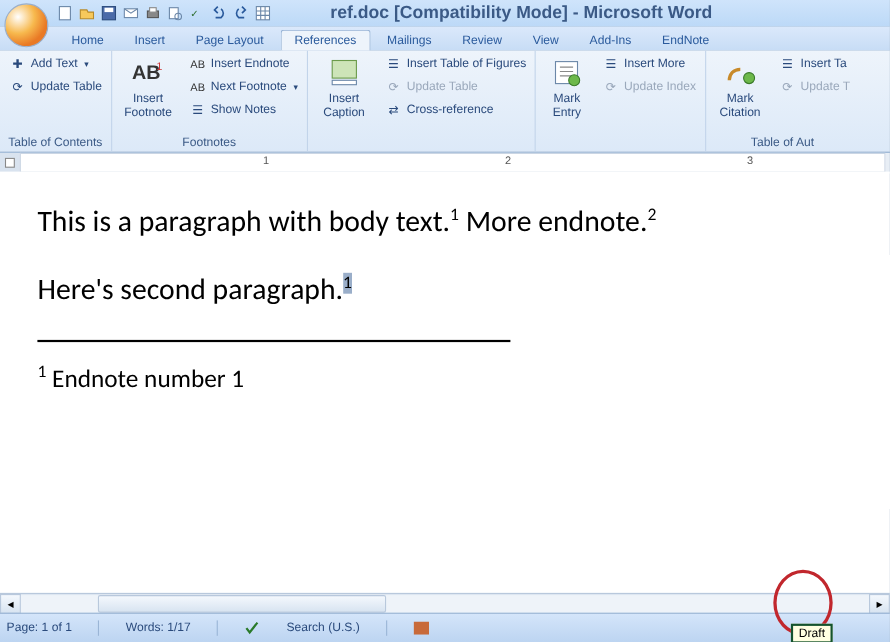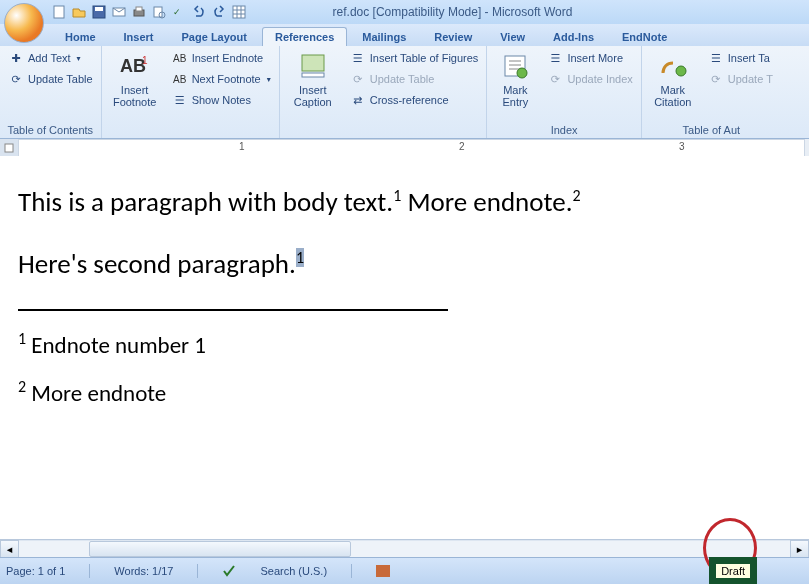--- a/index.html
+++ b/index.html
@@ -1,41 +1,41 @@
 <!DOCTYPE html>
 <html><head>
 <meta charset="utf-8">
 <style>
   html,body{margin:0;padding:0;font-family:"Segoe UI",Tahoma,sans-serif;font-size:11px;color:#000;}
   body{background:#9caec1;width:809px;height:584px;overflow:hidden;position:relative;}
   .titlebar{height:24px;background:linear-gradient(#cfe4fb,#bcd9f7);display:flex;align-items:center;position:relative;}
   .office-btn{width:38px;height:38px;border-radius:50%;position:absolute;left:4px;top:3px;background:radial-gradient(circle at 30% 30%,#fff,#f7b94e 40%,#e97925 70%);border:1px solid #9aaec9;z-index:10;}
   .qat{display:flex;gap:2px;margin-left:50px;align-items:center;height:100%;}
   .qat .qbtn{width:18px;height:18px;display:flex;align-items:center;justify-content:center;border-radius:2px;}
-  .title-text{position:absolute;left:50%;transform:translateX(-30%);color:#3b5a86;font-size:12px;}
+  .title-text{position:absolute;left:50%;transform:translateX(-30%);color:#3b5a86;font-size:16px;font-weight:bold;}
   .tabs{height:22px;background:linear-gradient(#dbe9fb,#c7dcf5);display:flex;align-items:flex-end;padding-left:52px;gap:2px;}
-  .tab{padding:3px 12px 3px;color:#2a5a9c;border:1px solid transparent;border-bottom:none;border-radius:3px 3px 0 0;cursor:default;font-weight:bold;}
+  .tab{padding:3px 12px 3px;color:#2a5a9c;border:1px solid transparent;border-bottom:none;border-radius:3px 3px 0 0;cursor:default;}
   .tab.active{background:#eef4fb;border-color:#9ab5d6;color:#2a5a9c;margin-top:33px;}
   .ribbon{height:92px;background:linear-gradient(#eef4fb,#dce9f8);border-bottom:1px solid #9ab5d6;display:flex;overflow:hidden;}
   .group{border-right:1px solid #c2d4ea;display:flex;flex-direction:column;padding:2px 4px 0;}
   .group-body{flex:1;display:flex;align-items:flex-start;gap:4px;}
   .group-title{text-align:center;color:#3b5a86;font-size:11px;padding:1px 0 2px;}
   .bigbtn{display:flex;flex-direction:column;align-items:center;justify-content:flex-start;width:54px;padding:2px 2px;border-radius:3px;}
   .bigbtn .ic{width:32px;height:32px;display:flex;align-items:center;justify-content:center;}
   .bigbtn .lbl{text-align:center;font-size:11px;color:#2a4a7c;line-height:12px;margin-top:2px;}
   .stack{display:flex;flex-direction:column;gap:1px;}
   .smbtn{display:flex;align-items:center;gap:4px;padding:2px 4px;border-radius:3px;color:#2a4a7c;white-space:nowrap;}
   .smbtn.dis{color:#9aa8bb;}
   .smbtn .ic{width:16px;height:16px;display:flex;align-items:center;justify-content:center;}
   .ruler-row{height:18px;background:#e8eef5;border-bottom:1px solid #b8c8dc;display:flex;align-items:center;position:relative;padding-left:18px;font-size:10px;color:#555;}
   .ruler-row .corner{position:absolute;left:0;top:0;width:18px;height:18px;background:#d9e3ef;border-right:1px solid #b8c8dc;display:flex;align-items:center;justify-content:center;}
   .ruler{flex:1;position:relative;background:#fff;height:16px;border:1px solid #cbd6e4;margin-right:4px;}
   .ruler .num{position:absolute;top:1px;font-size:10px;color:#555;}
   .docarea{position:absolute;left:0;right:0;top:156px;bottom:44px;background:#fff;overflow:hidden;}
-  .docpad{padding:28px 26px 10px 18px;font-family:Calibri,Arial,sans-serif;color:#000;}
+  .docpad{padding:28px 26px 10px 34px;font-family:Calibri,Arial,sans-serif;color:#000;}
   .para{font-size:27px;line-height:1.35;margin-bottom:26px;}
   sup{font-size:16px;vertical-align:super;}
   .sel{background:#9aaec9;}
   .hr{border:none;border-top:2px solid #000;width:430px;margin:4px 0 18px 0;}
   .en{font-size:23px;margin-bottom:18px;}
   .hscroll{position:absolute;left:0;right:0;bottom:26px;height:18px;background:#dde6f1;border-top:1px solid #b8c8dc;display:flex;align-items:center;}
   .hscroll .arrow{width:17px;height:16px;background:linear-gradient(#f4f8fd,#d8e4f1);border:1px solid #b8c8dc;display:flex;align-items:center;justify-content:center;}
   .hscroll .track{flex:1;height:16px;background:#eef3f9;position:relative;}
   .hscroll .thumb{position:absolute;left:70px;width:260px;top:0;bottom:0;background:linear-gradient(#f4f8fd,#d8e4f1);border:1px solid #b8c8dc;border-radius:2px;}
   .status{position:absolute;left:0;right:0;bottom:0;height:26px;background:linear-gradient(#d4e5fa,#bcd4f1);border-top:1px solid #9ab5d6;display:flex;align-items:center;justify-content:space-between;padding:0 6px;font-size:11px;color:#2a4a7c;}
@@ -176,20 +176,21 @@
             </span>
             <span>Next Footnote</span>
             <span class="dd">▾</span>
           </div>
         <div class="smbtn">
             <span class="ic">☰</span>
             <span>Show Notes</span>
           </div>
       </div>
     </div>
+    <div class="group-title">Footnotes</div>
   </div>
 
   <div class="group">
     <div class="group-body">
       <div class="bigbtn">
         <div class="ic">
             <svg width="30" height="30">
               <rect x="4" y="4" width="22" height="16" fill="#cde4b8" stroke="#6b9a4a"></rect>
               <rect x="4" y="22" width="22" height="4" fill="#fff" stroke="#6b87a8"></rect>
             </svg>
@@ -231,21 +232,20 @@
         <div class="smbtn">
             <span class="ic">☰</span>
             <span>Insert More</span>
           </div>
         <div class="smbtn dis">
             <span class="ic">⟳</span>
             <span>Update Index</span>
           </div>
       </div>
     </div>
-    <div class="group-title">Index</div>
   </div>
 
   <div class="group" style="border-right:none">
     <div class="group-body">
       <div class="bigbtn" style="width:50px">
         <div class="ic">
             <svg width="28" height="26">
               <path d="M4 20c0-6 4-10 10-10" fill="none" stroke="#c88a2a" stroke-width="3"></path>
               <circle cx="22" cy="18" r="5" fill="#6cb84a" stroke="#3a7a2a"></circle>
             </svg>
@@ -284,21 +284,20 @@
 <div class="docarea">
   <div class="docpad">
     <div class="para">
       <span>This is a paragraph with body text.</span><sup>1</sup><span>  More endnote.</span><sup>2</sup>
     </div>
     <div class="para">
       <span>Here's second paragraph.</span><sup><span class="sel">1</span></sup>
     </div>
     <hr class="hr">
     <div class="en"><sup>1</sup><span> Endnote number 1</span></div>
-    <div class="en"><sup>2</sup><span> More endnote</span></div>
   </div>
 </div>
 
 <div class="hscroll">
   <div class="arrow">◂</div>
   <div class="track">
       <div class="thumb"></div>
     </div>
   <div class="arrow">▸</div>
 </div>
@@ -319,13 +318,13 @@
     <span>
         <svg width="14" height="12">
           <rect width="14" height="12" fill="#c86a3a"></rect>
         </svg>
       </span>
   </div>
 </div>
 
 <div class="circle-annot"></div>
 
-<div style="position:absolute;right:52px;bottom:-1px;background:#ffffe1;border:7px solid #14532d;padding:1px 5px;font-size:11px;margin-top:20px;">Draft</div>
+<div style="position:absolute;right:52px;bottom:-1px;background:#ffffe1;border:2px solid #14532d;padding:1px 5px;font-size:11px;margin-top:20px;">Draft</div>
 
 </body></html>

